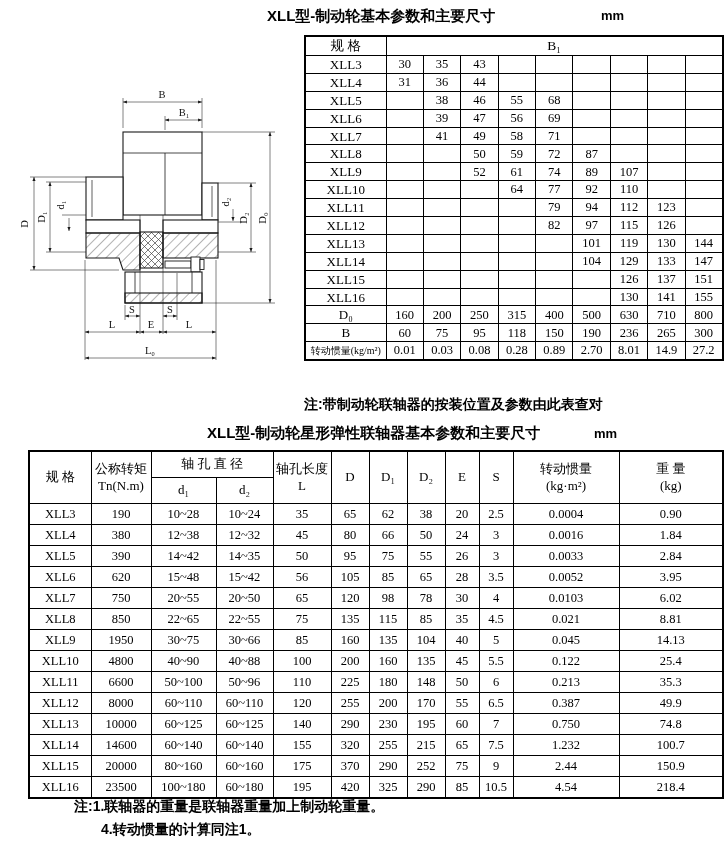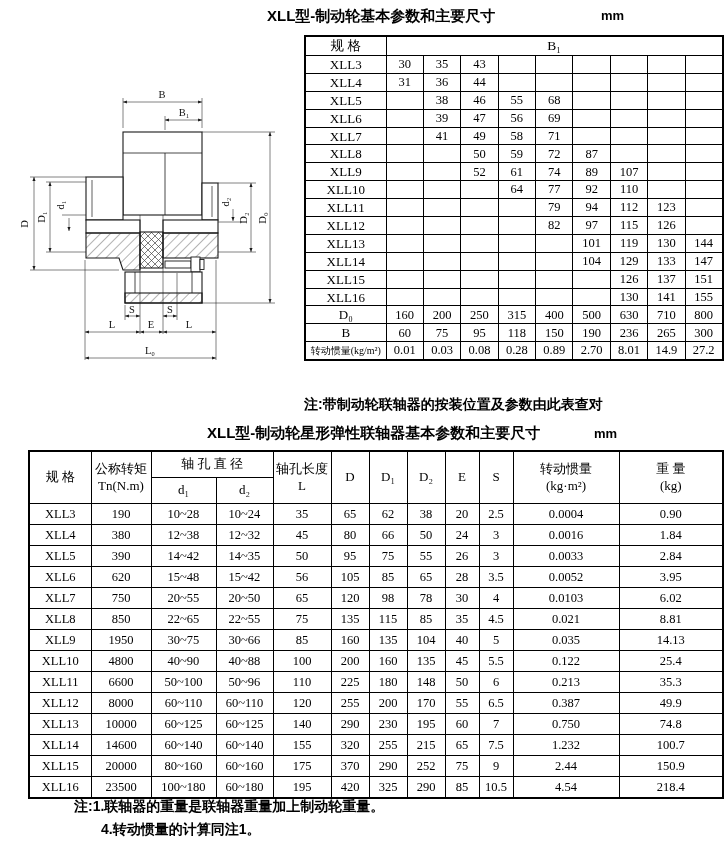--- a/index.html
+++ b/index.html
@@ -502,21 +502,21 @@
         <td class="label-cell">XLL9</td>
         <td>1950</td>
         <td>30~75</td>
         <td>30~66</td>
         <td>85</td>
         <td>160</td>
         <td>135</td>
         <td>104</td>
         <td>40</td>
         <td>5</td>
-        <td>0.035</td>
+        <td>0.045</td>
         <td>14.13</td>
       </tr>
       <tr>
         <td class="label-cell">XLL10</td>
         <td>4800</td>
         <td>40~90</td>
         <td>40~88</td>
         <td>100</td>
         <td>200</td>
         <td>160</td>

